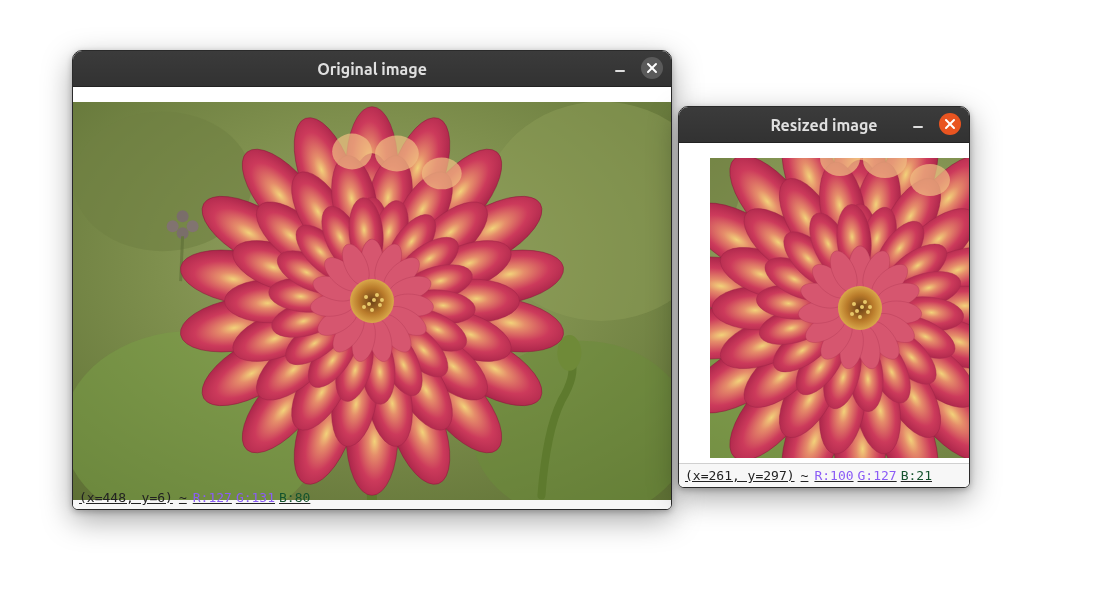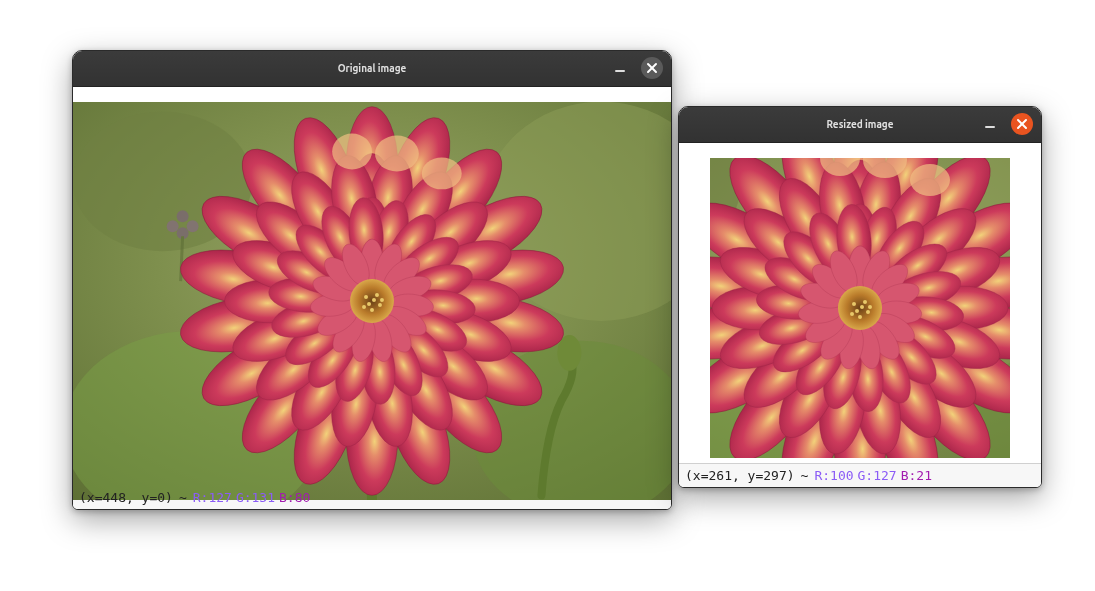--- a/index.html
+++ b/index.html
@@ -21,21 +21,21 @@
   }
   .titlebar {
     height: 36px;
     background: linear-gradient(#3b3b3b, #323232);
     display: flex;
     align-items: center;
     justify-content: center;
     position: relative;
     color: #e0e0e0;
     font-weight: 600;
-    font-size: 10px;
+    font-size: 16px;
     border-bottom: 1px solid #222;
   }
   .titlebar .title-text { pointer-events: none; }
   .win-controls {
     position: absolute;
     right: 8px;
     top: 6px;
     display: flex;
     gap: 10px;
     align-items: center;
@@ -86,40 +86,41 @@
     height: 24px;
     background: #f7f7f7;
     border-top: 1px solid #d0d0d0;
     display: flex;
     align-items: center;
     font-family: "DejaVu Sans Mono", monospace;
     font-size: 13px;
     color: #222;
     padding: 0 6px;
     gap: 4px;
+    text-decoration: underline;
   }
   .statusbar .coord { color: #222; }
   .statusbar .tilde { color: #222; padding: 0 2px; }
   .statusbar .r { color: #8b5cf6; }
   .statusbar .g { color: #8b5cf6; }
-  .statusbar .b { color: #a21caf; text-align: right; }
+  .statusbar .b { color: #14532d; text-align: right; }
 
   
   #win-original {
     left: 72px;
     top: 50px;
     width: 600px;
   }
   #win-original .image-area { width: 598px; height: 398px; padding-top:30px; }
   #win-original .flower-canvas { width: 598px; height: 398px; }
 
   #win-resized {
     left: 678px;
     top: 106px;
-    width: 364px;
+    width: 292px;
   }
   #win-resized .image-area { width: 362px; height: 320px; padding-top:10px; }
   #win-resized .flower-canvas { width: 300px; height: 300px; }
 </style>
 </head>
 <body>
 
 <div class="window" id="win-original">
   <div class="titlebar">
     <span class="title-text">Original image</span>
@@ -301,21 +302,21 @@
 
           <g fill="#f1c083" opacity="0.7">
             <ellipse cx="-20" cy="-150" rx="20" ry="18"></ellipse>
             <ellipse cx="25" cy="-148" rx="22" ry="18"></ellipse>
             <ellipse cx="70" cy="-128" rx="20" ry="16"></ellipse>
           </g>
         </g>
       </svg>
     </div>
     <div class="statusbar">
-      <span class="coord">(x=448, y=0)</span>
+      <span class="coord">(x=448, y=6)</span>
       <span class="tilde">~</span>
       <span class="r">R:127</span>
       <span class="g">G:131</span>
       <span class="b">B:80</span>
     </div>
   </div>
 </div>
 
 <div class="window" id="win-resized">
   <div class="titlebar">

